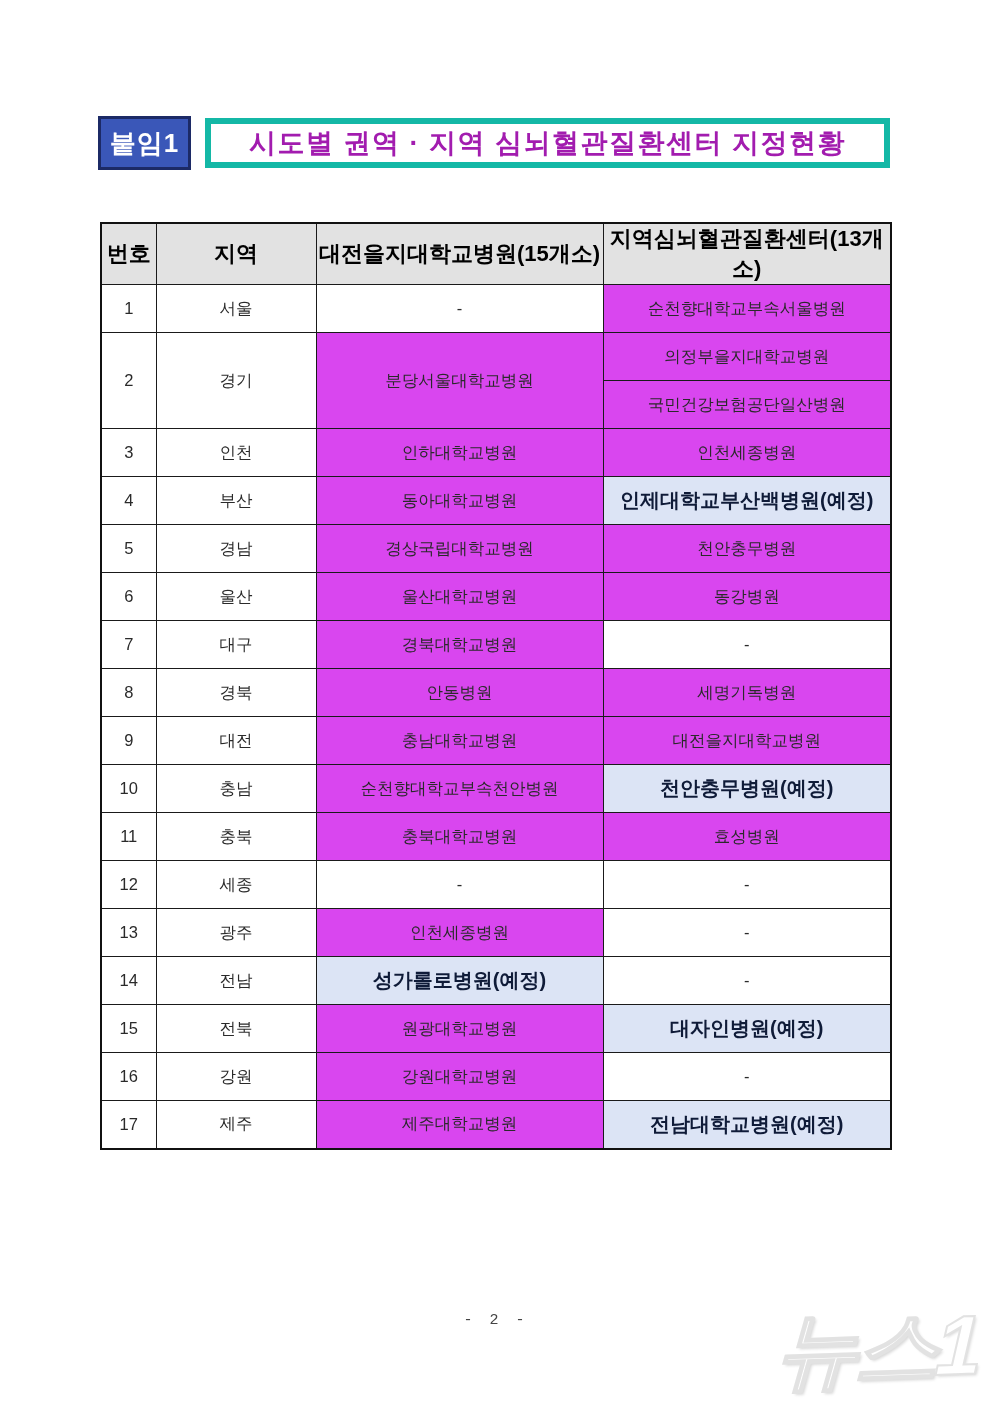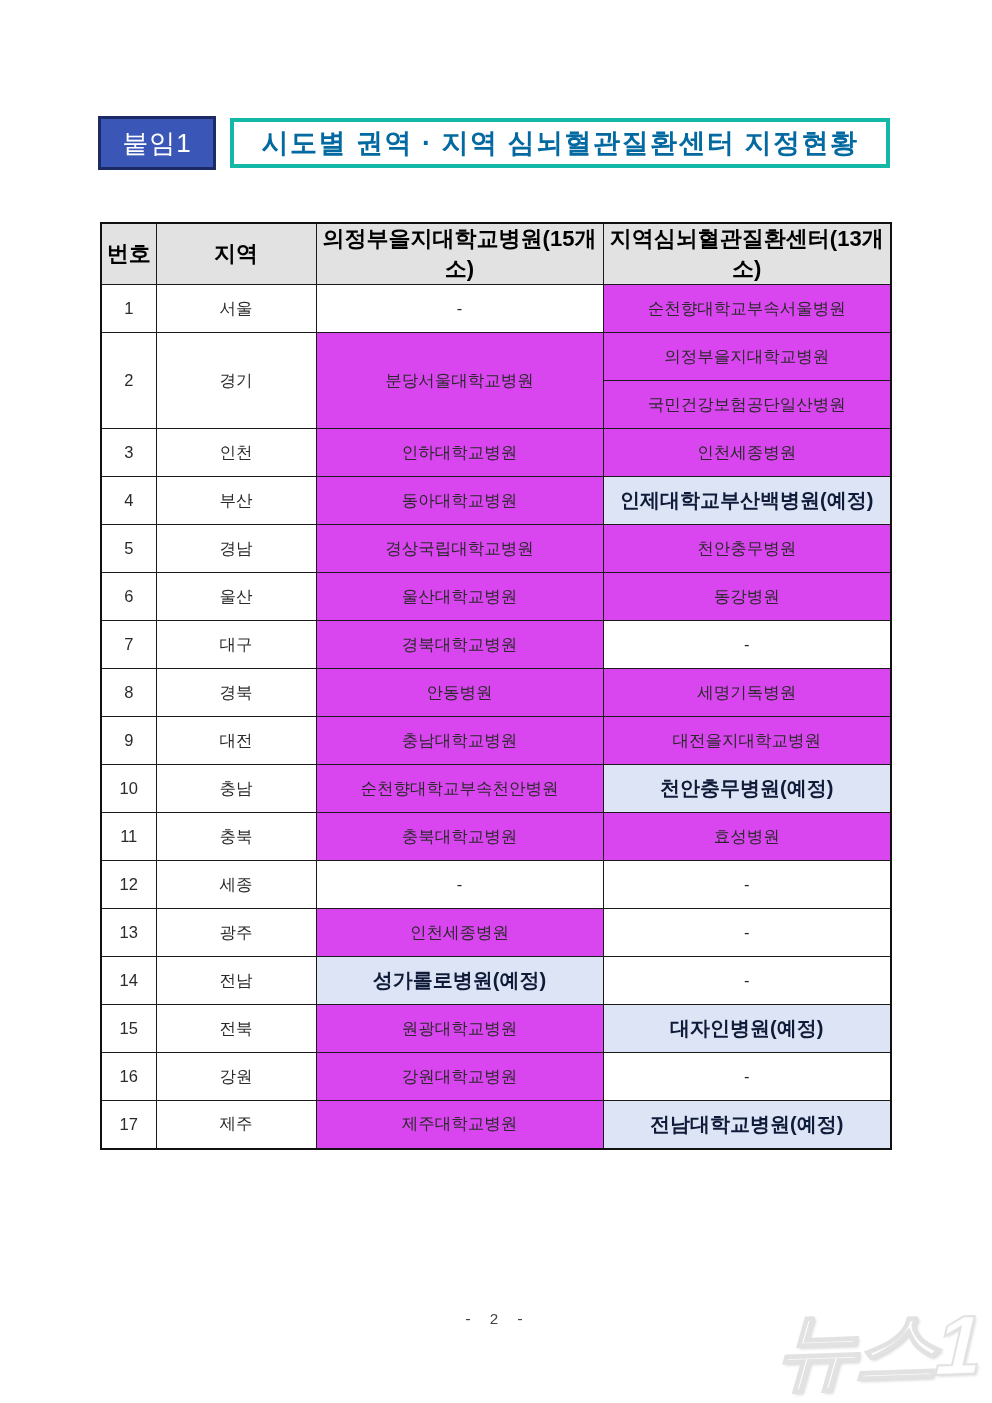--- a/index.html
+++ b/index.html
@@ -13,39 +13,39 @@
   }
 
   
   .doc-header {
     position: absolute;
     left: 98px; top: 116px;
     width: 792px; height: 54px;
     display: flex; align-items: stretch;
   }
   .tag-box {
-    width: 118px; height: 54px;
+    width: 93px; height: 54px;
     background: #3a57b8;
     border: 3px solid #1c2a66;
     color: #ffffff;
-    font-size: 26px; font-weight: normal;
+    font-size: 26px; font-weight: bold;
     display: flex; align-items: center; justify-content: center;
     letter-spacing: 1px;
     flex-shrink: 0;
   }
   .title-box {
     margin-left: 14px;
     flex: 1;
     height: 50px; margin-top: 2px;
     background: #ffffff;
-    border: 4px solid #14b8a6;
+    border: 6px solid #14b8a6;
     display: flex; align-items: center; justify-content: center;
     font-size: 27px; font-weight: bold;
     letter-spacing: 1.5px;
-    color: #0369a1;
+    color: #a21caf;
   }
 
   
   .center-table {
     position: absolute;
     left: 100px; top: 222px;
     width: 790px;
     border-collapse: collapse;
     table-layout: fixed;
     border: 2px solid #111;
@@ -118,21 +118,21 @@
   <colgroup>
     <col class="c-no">
       <col class="c-region">
       <col class="c-reg">
       <col class="c-loc">
   </colgroup>
   <thead>
     <tr>
       <th>번호</th>
       <th>지역</th>
-      <th>의정부을지대학교병원(15개소)</th>
+      <th>대전을지대학교병원(15개소)</th>
       <th>지역심뇌혈관질환센터(13개소)</th>
     </tr>
   </thead>
   <tbody>
     <tr>
       <td>1</td>
       <td>서울</td>
       <td class="empty">-</td>
       <td class="designated">순천향대학교부속서울병원</td>
     </tr>

